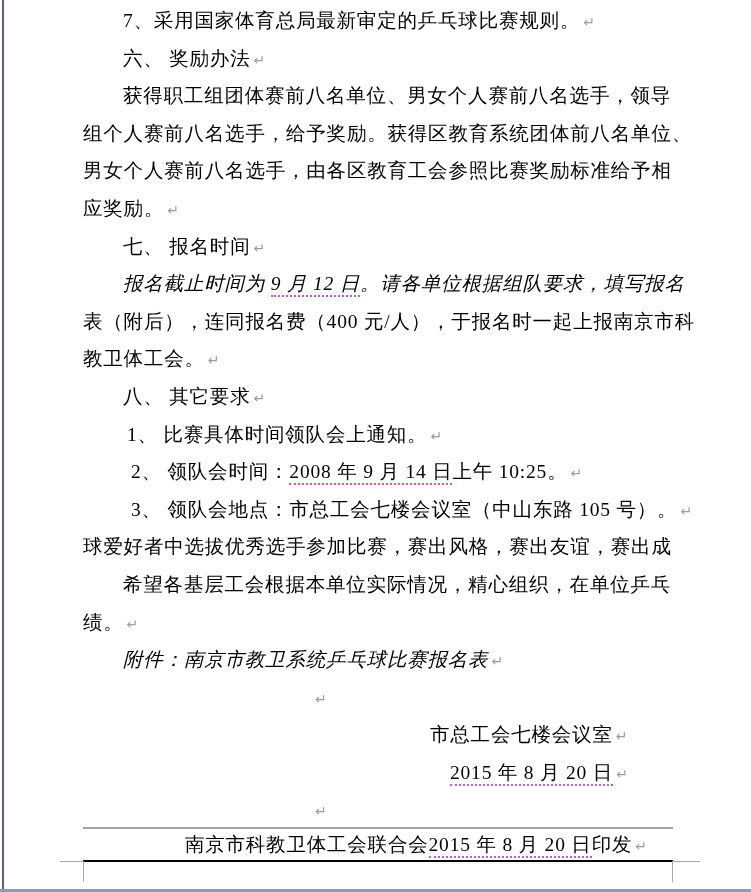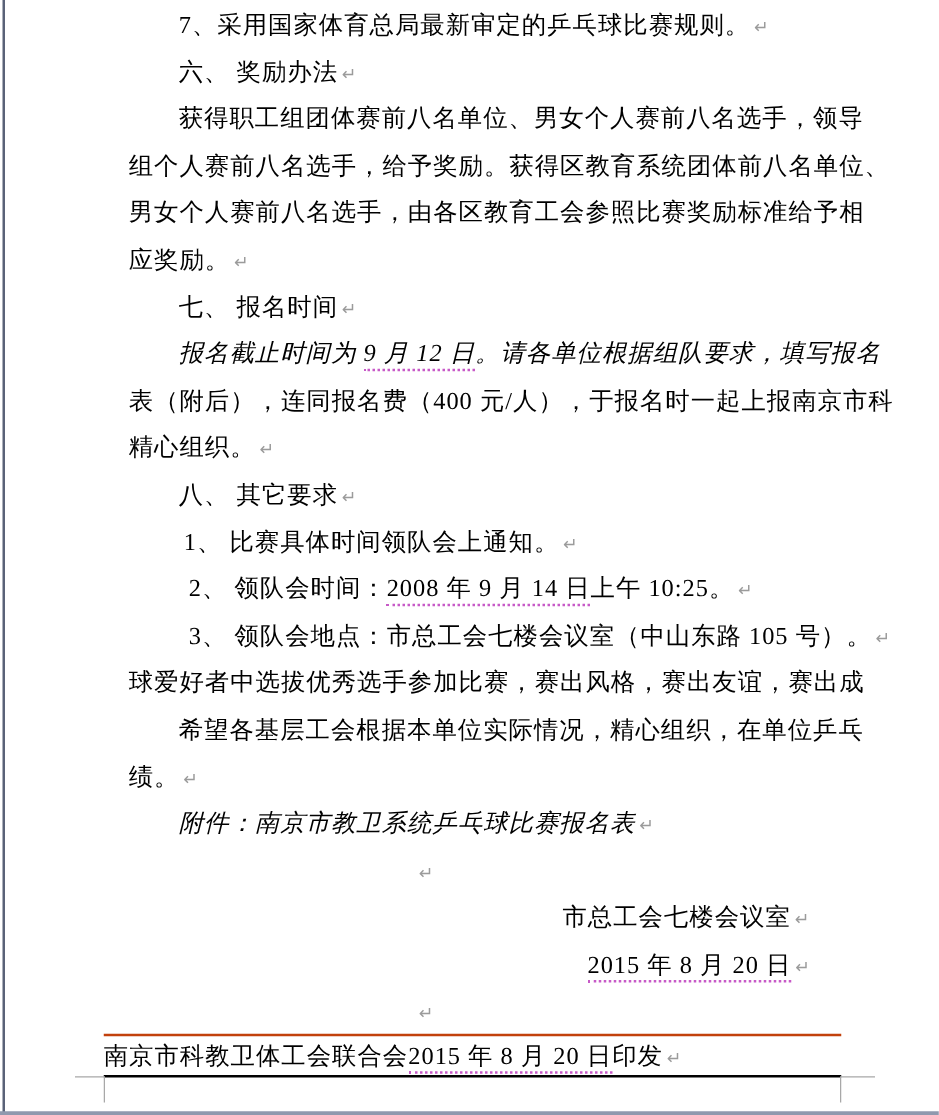--- a/index.html
+++ b/index.html
@@ -18,37 +18,37 @@
   }
   .bottom-edge {
     position:absolute; left:0; bottom:0; width:751px; height:3px;
   }
   .content {
     position:absolute; left:83px; top:2px; width:590px;
   }
   .line {
     height:37.6px; line-height:37.6px;
     font-size:19.5px; letter-spacing:0.8px;
-    white-space:pre; color:#000;margin-left:20px;
+    white-space:pre; color:#000;
   }
   .seg { display:inline; }
   .seg.u {
     border-bottom:2px dotted #c75ac7;
     padding-bottom:1px;
   }
   .pilcrow {
     font-family:"DejaVu Sans",sans-serif;
     font-size:14px; letter-spacing:0; padding-left:3px;
     color:#9b9b9b;
   }
   .footer {
     position:absolute; left:83px; top:827px; width:590px;
-    border-top:2px solid #c2410c; border-bottom:2px solid #000;
+    border-top:2px solid #a3a3a3; border-bottom:2px solid #000;
     height:35px;
-    display:flex; justify-content:flex-start; align-items:center;
+    display:flex; justify-content:flex-end; align-items:center;
     font-size:19.5px; letter-spacing:0.8px; white-space:pre;
     padding-right:26px;
   }
   .mark { position:absolute; background:#a8a8a8; }
   .mark.bl-h { left:60px;  top:861px; width:23px; height:1px; }
   .mark.bl-v { left:83px;  top:861px; width:1px;  height:21px; }
   .mark.br-h { left:673px; top:861px; width:27px; height:1px; }
   .mark.br-v { left:672px; top:861px; width:1px;  height:21px; }
 </style>
 </head>
@@ -62,21 +62,21 @@
     <div>
         <div class="line" style="padding-left: 40px;"><span class="seg">7、采用国家体育总局最新审定的乒乓球比赛规则。</span><span class="pilcrow" style="color: rgb(155, 155, 155);">↵</span></div>
         <div class="line" style="padding-left: 40px;"><span class="seg">六、 奖励办法</span><span class="pilcrow" style="color: rgb(155, 155, 155);">↵</span></div>
         <div class="line" style="padding-left: 40px;"><span class="seg">获得职工组团体赛前八名单位、男女个人赛前八名选手，领导</span></div>
         <div class="line"><span class="seg">组个人赛前八名选手，给予奖励。获得区教育系统团体前八名单位、</span></div>
         <div class="line"><span class="seg">男女个人赛前八名选手，由各区教育工会参照比赛奖励标准给予相</span></div>
         <div class="line"><span class="seg">应奖励。</span><span class="pilcrow" style="color: rgb(155, 155, 155);">↵</span></div>
         <div class="line" style="padding-left: 40px;"><span class="seg">七、 报名时间</span><span class="pilcrow" style="color: rgb(155, 155, 155);">↵</span></div>
         <div class="line" style="padding-left: 40px; font-style: italic;"><span class="seg">报名截止时间为 </span><span class="seg u" style="border-bottom-color: rgb(199, 90, 199);">9 月 12 日</span><span class="seg">。请各单位根据组队要求，填写报名</span></div>
         <div class="line"><span class="seg">表（附后），连同报名费（400 元/人），于报名时一起上报南京市科</span></div>
-        <div class="line"><span class="seg">精心组织。</span><span class="pilcrow" style="color: rgb(155, 155, 155);">↵</span></div>
+        <div class="line"><span class="seg">教卫体工会。</span><span class="pilcrow" style="color: rgb(155, 155, 155);">↵</span></div>
         <div class="line" style="padding-left: 40px;"><span class="seg">八、 其它要求</span><span class="pilcrow" style="color: rgb(155, 155, 155);">↵</span></div>
         <div class="line" style="padding-left: 44px;"><span class="seg">1、 比赛具体时间领队会上通知。</span><span class="pilcrow" style="color: rgb(155, 155, 155);">↵</span></div>
         <div class="line" style="padding-left: 48px;"><span class="seg">2、 领队会时间：</span><span class="seg u" style="border-bottom-color: rgb(199, 90, 199);">2008 年 9 月 14 日</span><span class="seg">上午 10:25。</span><span class="pilcrow" style="color: rgb(155, 155, 155);">↵</span></div>
         <div class="line" style="padding-left: 48px;"><span class="seg">3、 领队会地点：市总工会七楼会议室（中山东路 105 号）。</span><span class="pilcrow" style="color: rgb(155, 155, 155);">↵</span></div>
         <div class="line"><span class="seg">球爱好者中选拔优秀选手参加比赛，赛出风格，赛出友谊，赛出成</span></div>
         <div class="line" style="padding-left: 40px;"><span class="seg">希望各基层工会根据本单位实际情况，精心组织，在单位乒乓</span></div>
         <div class="line"><span class="seg">绩。</span><span class="pilcrow" style="color: rgb(155, 155, 155);">↵</span></div>
         <div class="line" style="padding-left: 40px; font-style: italic;"><span class="seg">附件：南京市教卫系统乒乓球比赛报名表</span><span class="pilcrow" style="color: rgb(155, 155, 155);">↵</span></div>
         <div class="line" style="padding-left: 229px;"><span class="pilcrow" style="color: rgb(155, 155, 155);">↵</span></div>
         <div class="line" style="padding-left: 347px;"><span class="seg">市总工会七楼会议室</span><span class="pilcrow" style="color: rgb(155, 155, 155);">↵</span></div>

